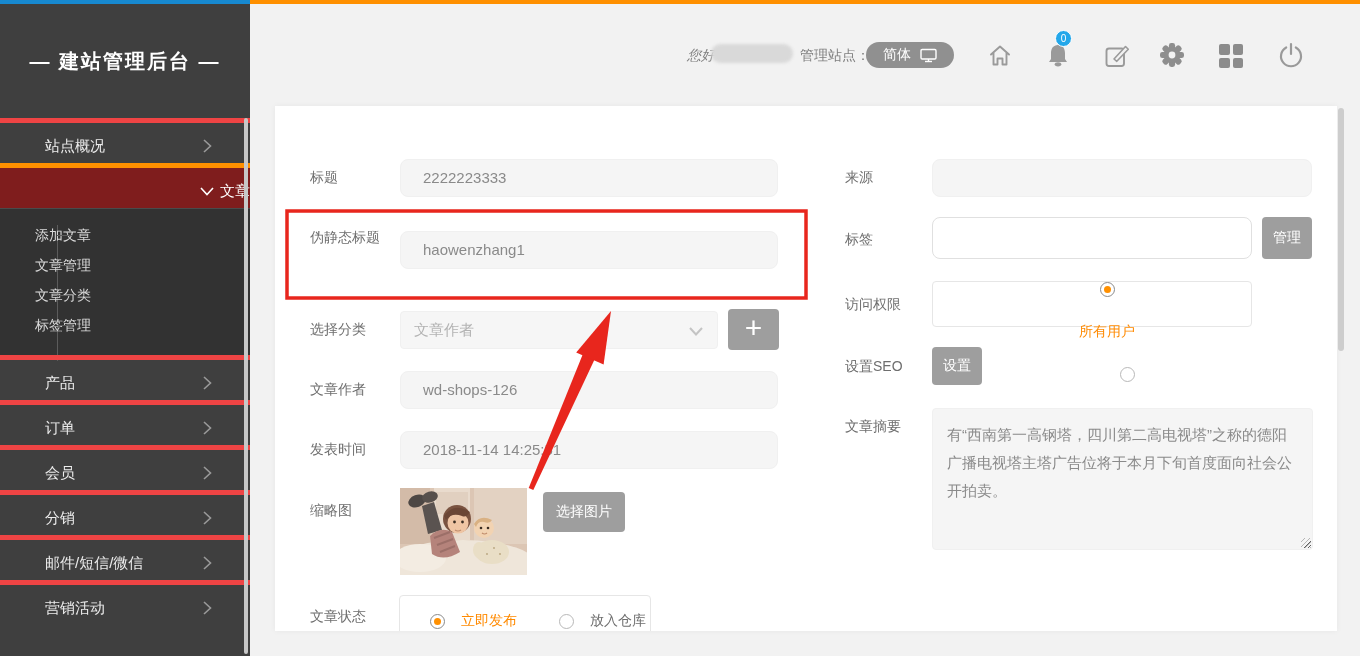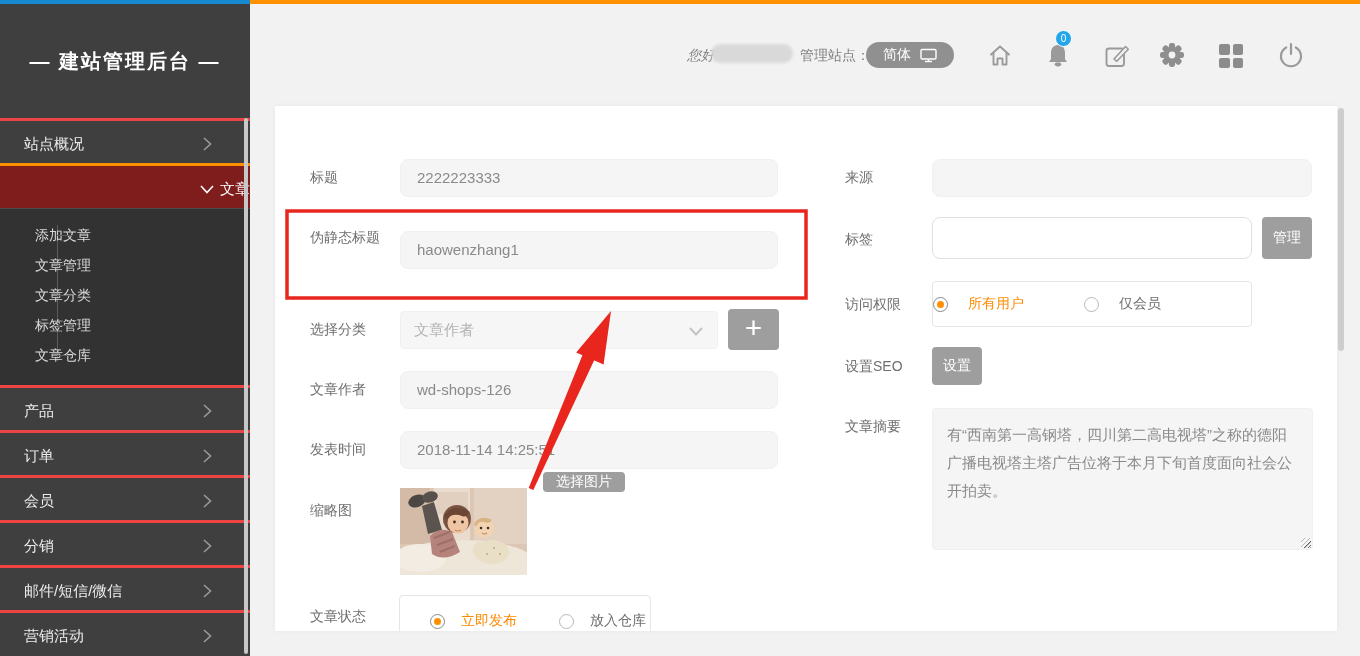--- a/index.html
+++ b/index.html
@@ -12,21 +12,21 @@
     color:#666;
   }
   
   .topbar-blue  { position:absolute; left:0; top:0; width:250px; height:4px; background:#1789d0; }
   .topbar-orange{ position:absolute; left:250px; top:0; right:0; height:4px; background:#ff9000; }
 
   
   .sidebar { position:absolute; left:0; top:4px; width:250px; height:652px; background:#3f3f3f; overflow:hidden; }
   .sb-title { margin-top:44px; text-align:center; color:#ffffff; font-size:20px; font-weight:bold; letter-spacing:2px; }
   .menu { position:absolute; top:114px; left:0; width:250px; }
-  .mi { position:relative; height:45px; line-height:45px; padding-left:24px; font-size:15px; color:#ececec; border-top:3px solid #ef4444; cursor:pointer; }
+  .mi { position:relative; height:45px; line-height:45px; padding-left:45px; font-size:15px; color:#ececec; border-top:5px solid #ef4444; cursor:pointer; }
   .mi.active { background:#7f1d1d; border-top-color:#ff9000; color:#fff;text-align:right; }
   .chev { position:absolute; right:38px; top:16px; width:9px; height:14px; }
   .chev-down { position:absolute; right:36px; top:19px; width:14px; height:9px; }
   .submenu { position:relative; background:#323232; padding:11px 0 15px 0; border-top:1px solid #4b4b4b; }
   .submenu .treeline { position:absolute; left:57px; top:16px; height:136px; border-left:1px solid #5c5c5c; }
   .smi { position:relative; height:30px; line-height:30px; padding-left:35px; font-size:14px; color:#dadada; cursor:pointer; }
   .smi::before { content:""; position:absolute; left:57px; top:15px; width:15px; border-top:1px solid #5c5c5c; }
   .sb-scroll { position:absolute; right:2px; top:114px; width:4px; height:536px; background:#c7c7c7; border-radius:2px; }
 
   
@@ -40,21 +40,21 @@
   .grid-icon { display:grid; grid-template-columns:10.5px 10.5px; grid-template-rows:10.5px 10.5px; gap:3px; }
   .grid-icon span { background:#8c8c8c; border-radius:2px; }
 
   
   .card { position:absolute; left:275px; top:106px; width:1062px; height:525px; background:#fff; box-shadow:0 0 6px rgba(0,0,0,.05); overflow:hidden; }
   .main-scroll { position:absolute; left:1338px; top:108px; width:6px; height:243px; background:#cdcdcd; border-radius:3px; }
 
   
   .flabel { position:absolute; font-size:14px; color:#6e6e6e; }
   .finput { position:absolute; background:#f5f5f5; border:1px solid #f0f0f0; border-radius:8px; height:38px; line-height:36px;
-            padding:0 16px; font-size:15px; color:#8a8a8a; }
+            padding:0 22px; font-size:15px; color:#8a8a8a; }
   .finput.white { background:#fff; border:1px solid #e0e0e0; }
   .fselect { position:absolute; background:#f6f6f6; border:1px solid #f0f0f0; border-radius:4px; height:38px; line-height:36px;
              padding:0 13px; font-size:15px; color:#b3b3b3; cursor:pointer; }
   .fselect svg { position:absolute; right:14px; top:15px; }
   .ghelp { position:absolute; font-size:13px; color:#9a9a9a; line-height:1.55; }
   .gbtn { position:absolute; background:#9e9e9e; color:#fff; border:none; border-radius:4px; font-size:14px; cursor:pointer;
           display:flex; align-items:center; justify-content:center; font-family:inherit; }
   .plusbtn { font-size:30px; font-weight:300; line-height:1; padding-bottom:4px; }
   .optbox { position:absolute; background:#fff; border:1px solid #e6e6e6; border-radius:4px; display:flex; align-items:center; }
   .radio { width:15px; height:15px; border-radius:50%; background:#fff; position:relative; flex:none; cursor:pointer; }
@@ -93,21 +93,20 @@
       <svg class="chev-down" viewBox="0 0 14 9">
           <polyline points="1,1 7,7.5 13,1" fill="none" stroke="#ffffff" stroke-width="1.6"></polyline>
         </svg>
     </div>
     <div class="submenu">
       <div class="treeline"></div>
       <div class="smi"><span>添加文章</span></div>
       <div class="smi"><span>文章管理</span></div>
       <div class="smi"><span>文章分类</span></div>
       <div class="smi"><span>标签管理</span></div>
-      <div class="smi"><span>文章仓库</span></div>
     </div>
     <div class="mi">
       <span>产品</span>
       <svg class="chev" viewBox="0 0 9 14">
           <polyline points="1,1 7.5,7 1,13" fill="none" stroke="#9a9a9a" stroke-width="1.6"></polyline>
         </svg>
     </div>
     <div class="mi">
       <span>订单</span>
       <svg class="chev" viewBox="0 0 9 14">
@@ -244,39 +243,39 @@
     <path d="M74,36 Q80,26 92,32 Q90,36 84,34 Q78,33 76,39 Z" fill="#d9b183"></path>
     <circle cx="81" cy="40" r="1.3" fill="#3a2c22"></circle>
     <circle cx="88" cy="40" r="1.3" fill="#3a2c22"></circle>
     <path d="M82,45 Q84.5,47 87,45" stroke="#c08c6c" stroke-width="1.2" fill="none"></path>
     <ellipse cx="92" cy="64" rx="17" ry="12" fill="#e9dec6"></ellipse>
     <ellipse cx="79" cy="62" rx="6" ry="8" fill="#e9dec6"></ellipse>
     <circle cx="94" cy="60" r="0.9" fill="#b8a57e"></circle>
       <circle cx="100" cy="66" r="0.9" fill="#b8a57e"></circle>
       <circle cx="87" cy="66" r="0.9" fill="#b8a57e"></circle>
   </svg>
-  <button class="gbtn" style="left:268px; top:366px; width:82px; height:20px;">选择图片</button>
+  <button class="gbtn" style="left:268px; top:386px; width:82px; height:40px;">选择图片</button>
 
   <span class="flabel" style="left:35px; top:502px;">文章状态</span>
   <div class="optbox" style="left:124px; top:489px; width:252px; height:52px; padding-left:30px; gap:16px;">
     <span class="radio sel"></span>
     <span class="optlab sel">立即发布</span>
     <span class="radio unsel" style="margin-left:26px;"></span>
     <span class="optlab unsel">放入仓库</span>
   </div>
 
   <span class="flabel" style="left:570px; top:63px;">来源</span>
   <div class="finput" style="left:657px; top:53px; width:380px;"></div>
 
   <span class="flabel" style="left:570px; top:125px;">标签</span>
   <div class="finput white" style="left:657px; top:111px; width:320px; height:42px;"></div>
   <button class="gbtn" style="left:987px; top:111px; width:50px; height:42px;">管理</button>
 
   <span class="flabel" style="left:570px; top:190px;">访问权限</span>
-  <div class="optbox" style="left:657px; top:175px; width:320px; height:46px; gap:20px;">
+  <div class="optbox" style="left:657px; top:175px; width:320px; height:46px; padding-left:30px; gap:26px;flex-direction:column;">
     <span class="radio sel"></span>
     <span class="optlab sel">所有用户</span>
     <span class="radio unsel" style="margin-left:40px;"></span>
     <span class="optlab unsel">仅会员</span>
   </div>
 
   <span class="flabel" style="left:570px; top:252px;">设置SEO</span>
   <button class="gbtn" style="left:657px; top:241px; width:50px; height:38px;">设置</button>
 
   <span class="flabel" style="left:570px; top:312px;">文章摘要</span>

